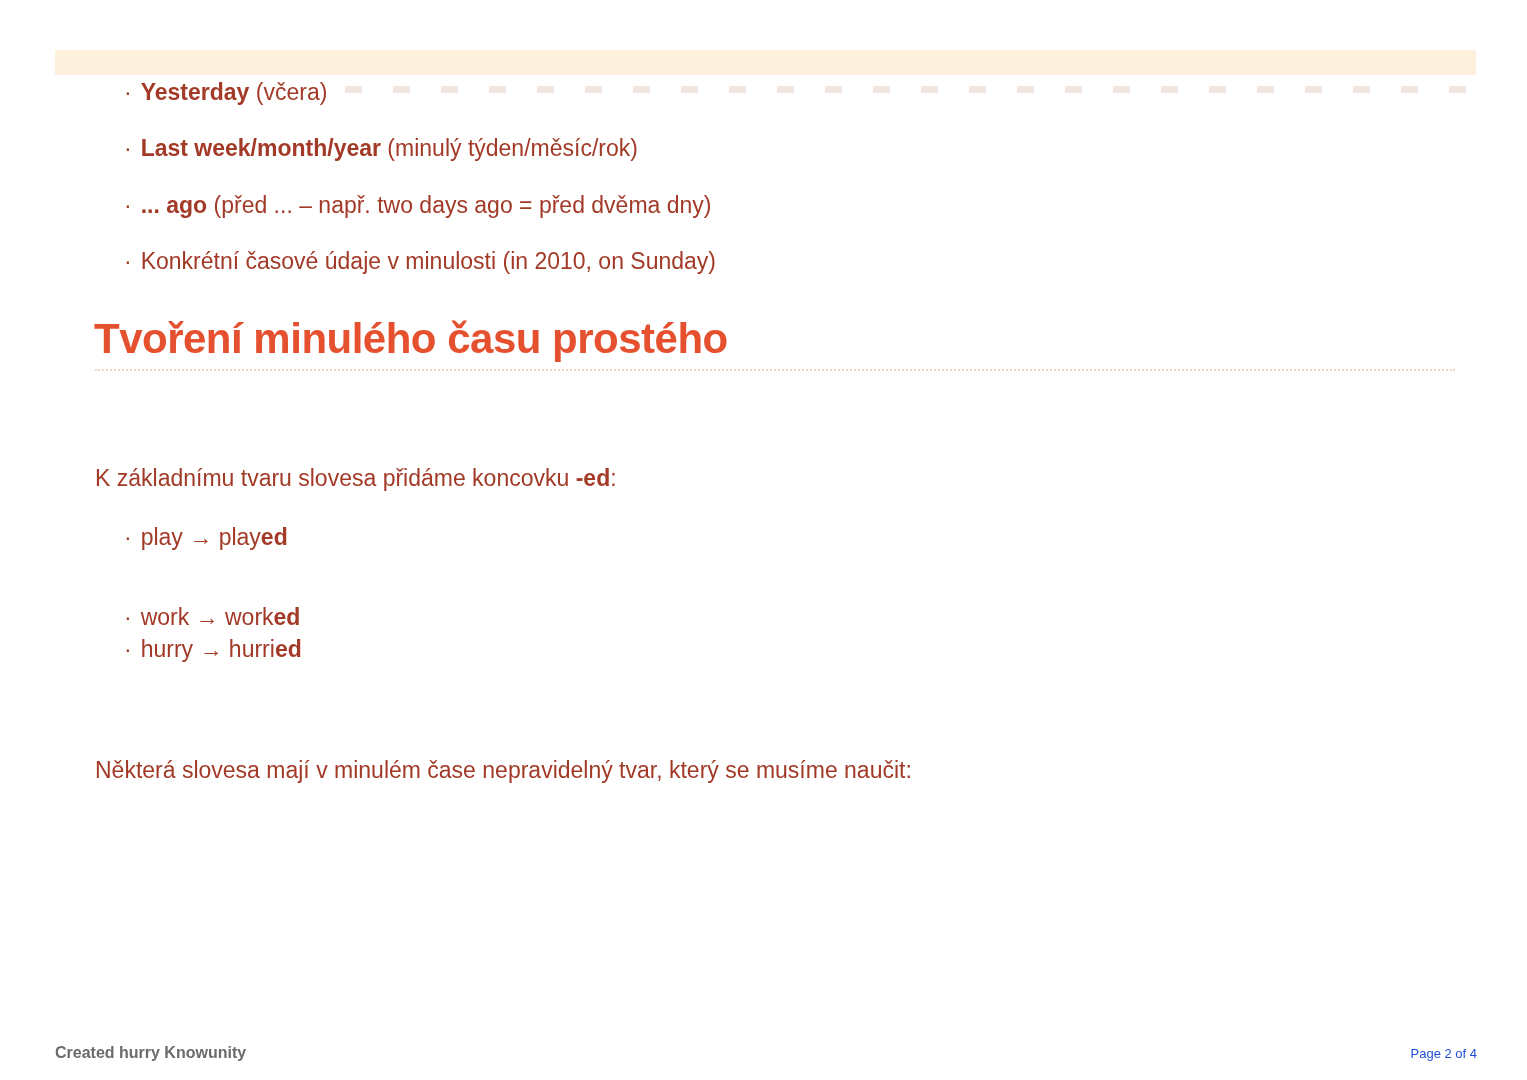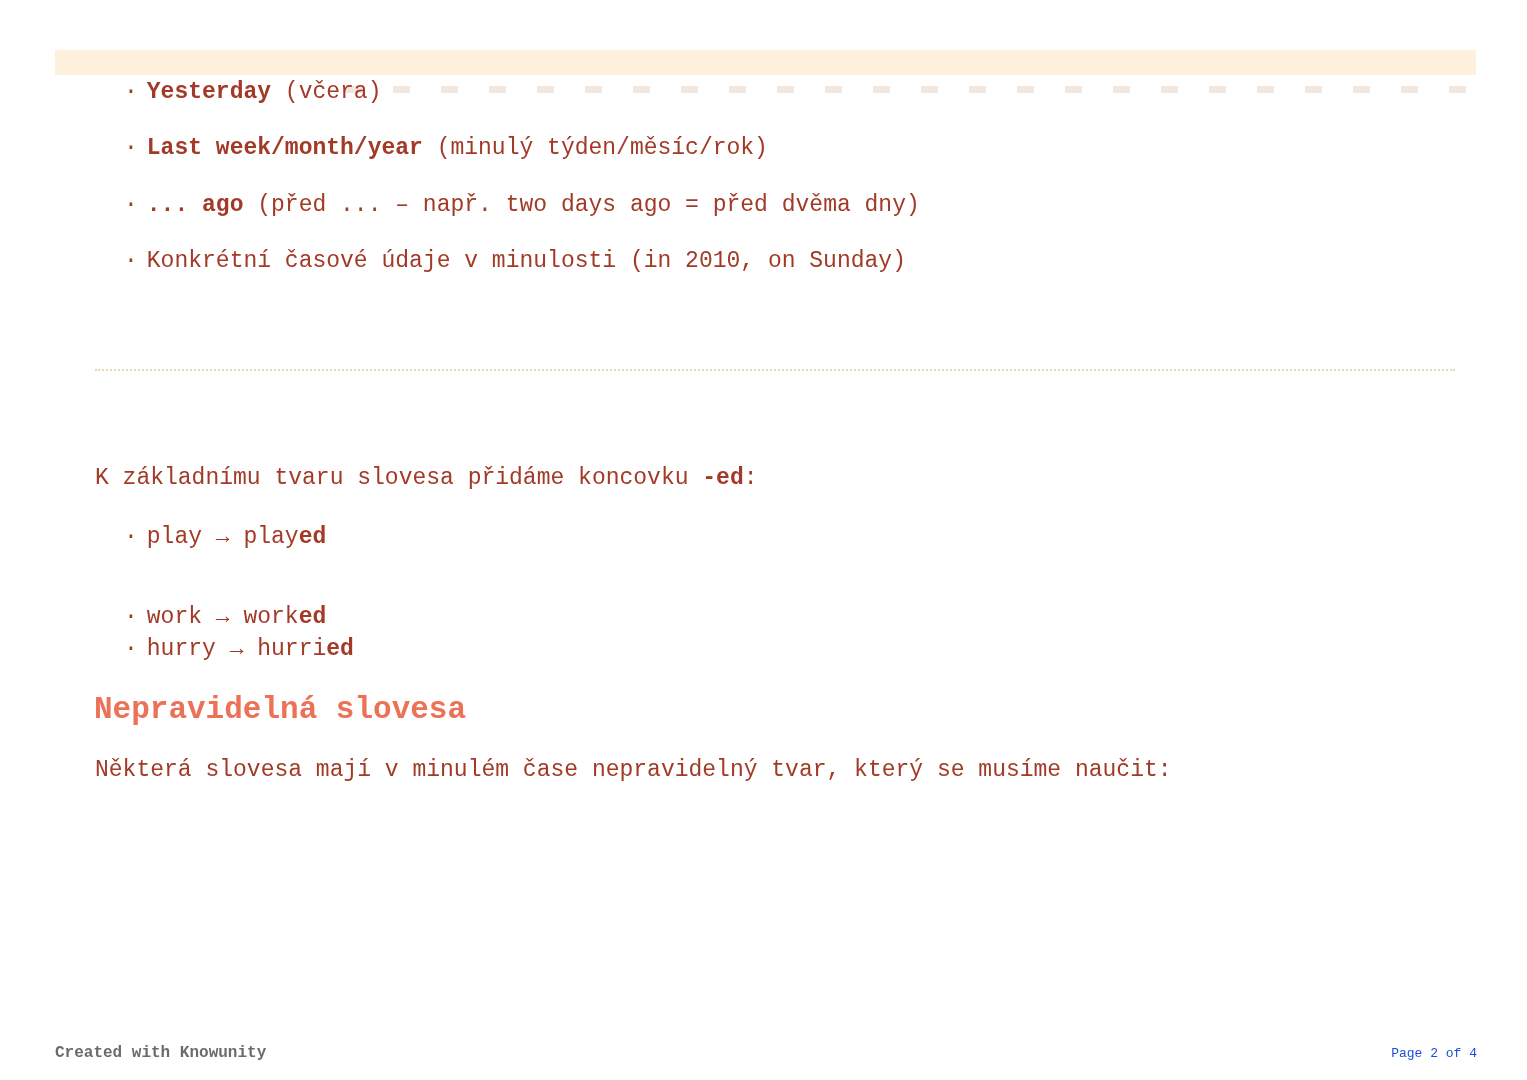--- a/index.html
+++ b/index.html
@@ -3,21 +3,21 @@
 <meta charset="utf-8">
 <title>Document Page</title>
 <style>
   * { margin: 0; padding: 0; box-sizing: border-box; }
   html, body { background: #ffffff; }
   .page {
     position: relative;
     width: 1527px;
     height: 1080px;
     background: #ffffff;
-    font-family: Liberation Mono, monospace;
+    font-family: Liberation Sans, sans-serif;
     overflow: hidden;
   }
   .topbar {
     position: absolute;
     left: 55px; top: 50px;
     width: 1421px; height: 25px;
     background: #fdf1dd;
   }
   .dashrow {
     position: absolute;
@@ -102,31 +102,31 @@
   <div class="dashrow"></div>
 
   <div class="bullet b1"><span class="dot">·</span><span class="bold">Yesterday</span><span> (včera)</span></div>
 
   <div class="bullet b2"><span class="dot">·</span><span class="bold">Last week/month/year</span><span> (minulý týden/měsíc/rok)</span></div>
 
   <div class="bullet b3"><span class="dot">·</span><span class="bold">... ago</span><span> (před ... – např. two days ago = před dvěma dny)</span></div>
 
   <div class="bullet b4"><span class="dot">·</span><span class="bold"></span><span>Konkrétní časové údaje v minulosti (in 2010, on Sunday)</span></div>
 
+  <h1 class="h1">Tvoření minulého času prostého</h1>
   <div class="rule"></div>
 
 
   <div class="para p1"><span>K základnímu tvaru slovesa přidáme koncovku </span><span class="bold">-ed</span><span>:</span></div>
 
   <div class="bullet sb1"><span class="dot">·</span><span>play → play</span><span class="bold">ed</span></div>
 
   <div class="bullet sb2"><span class="dot">·</span><span>work → work</span><span class="bold">ed</span></div>
 
   <div class="bullet sb3"><span class="dot">·</span><span>hurry → hurri</span><span class="bold">ed</span></div>
 
-  <h2 class="h2 h2b">Nepravidelná slovesa</h2>
 
   <div class="para p2">Některá slovesa mají v minulém čase nepravidelný tvar, který se musíme naučit:</div>
 
-  <div class="footer-left">Created with Knowunity</div>
+  <div class="footer-left">Created hurry Knowunity</div>
   <div class="footer-right">Page 2 of 4</div>
 
 </div>
 
 </body></html>

